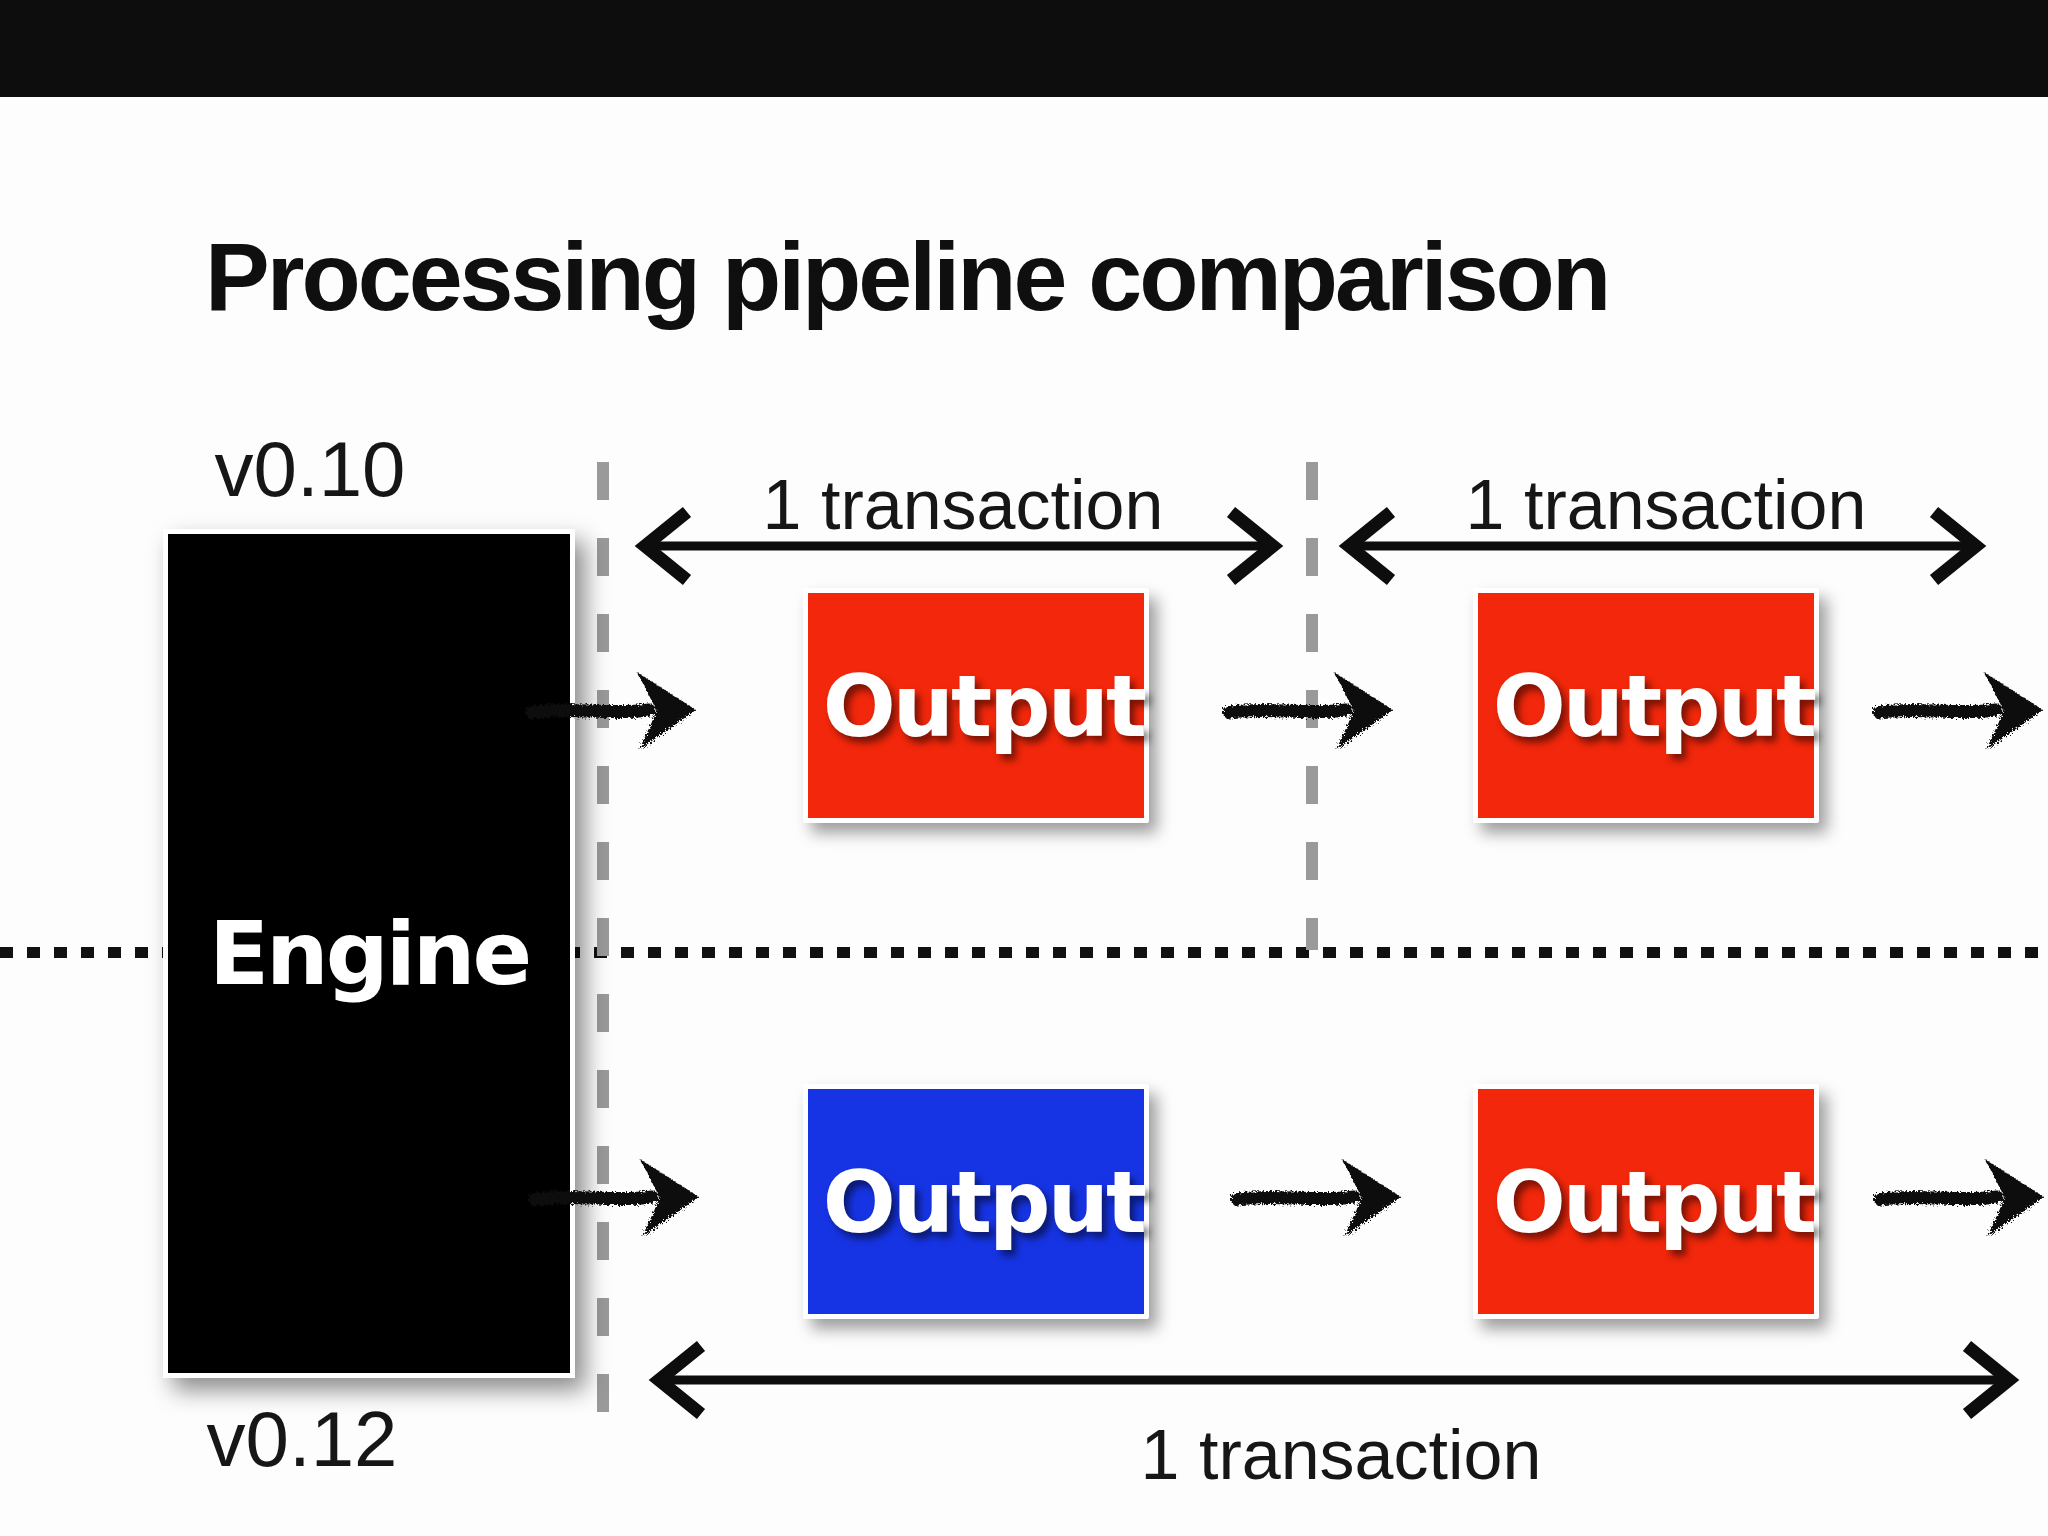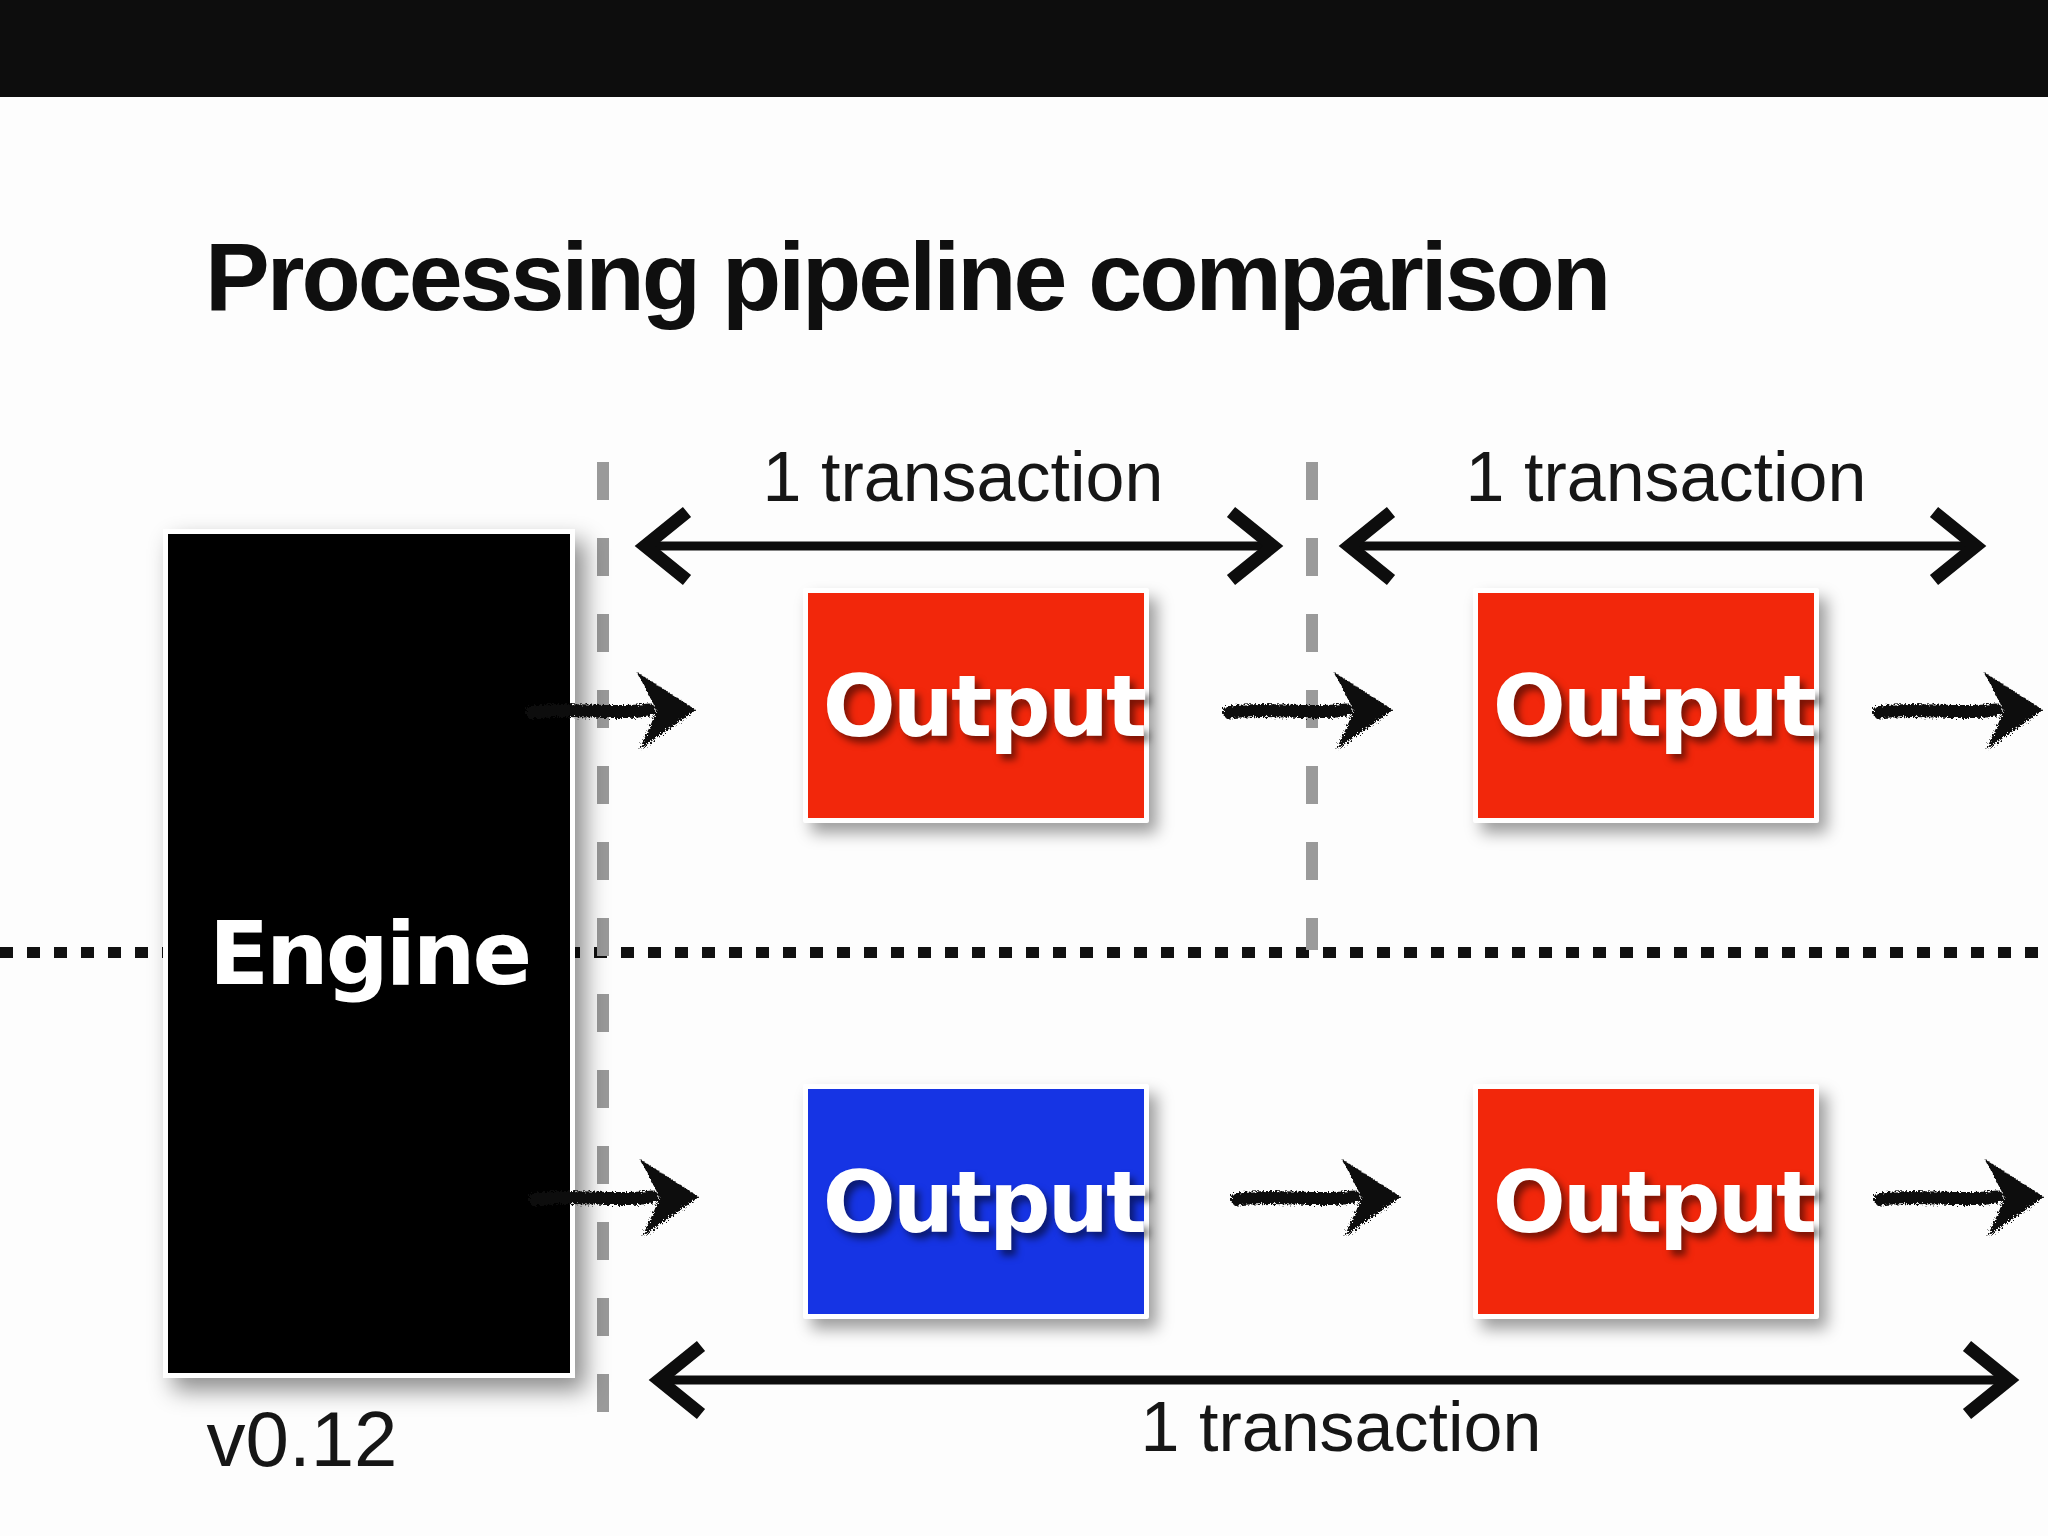--- a/index.html
+++ b/index.html
@@ -15,21 +15,21 @@
     position:absolute;left:205px;top:228px;
     font-size:97px;font-weight:bold;letter-spacing:-3px;color:#0f0f0f;
     white-space:nowrap;line-height:1;
   }
   
   .thin-label{
     position:absolute;font-size:70px;font-weight:400;color:#161616;
     line-height:1;text-align:center;white-space:nowrap;letter-spacing:0px;
   }
   .version-label{font-size:78px;width:300px;}
-  .t-label{width:600px;}
+  .t-label{width:600px;margin-top:28px;}
   
   .engine-box{
     position:absolute;left:163px;top:529px;width:412px;height:849px;
     background:#000;border:5px solid #fff;box-sizing:border-box;
     box-shadow:10px 12px 22px rgba(0,0,0,0.45);
     display:flex;align-items:center;justify-content:center;z-index:3;
   }
   .engine-box .box-label{
     font-family:"DejaVu Sans",sans-serif;font-weight:bold;font-size:88px;
     letter-spacing:-3px;color:#fff;text-shadow:4px 5px 6px rgba(0,0,0,0.6);
@@ -81,20 +81,21 @@
         <feTurbulence type="fractalNoise" baseFrequency="0.55" numOctaves="2" seed="3" result="n"></feTurbulence>
         <feDisplacementMap in="SourceGraphic" in2="n" scale="7"></feDisplacementMap>
       </filter>
     </defs>
   </svg>
 
   <div class="top-bar"></div>
 
   <div class="slide-title">Processing pipeline comparison</div>
 
+  <div class="thin-label version-label" style="left:160px;top:430px;">v0.10</div>
   <div class="thin-label version-label" style="left:152px;top:1400px;">v0.12</div>
 
   <div class="dotted-h"></div>
   <div class="dashed-v dash-1"></div>
   <div class="dashed-v dash-2"></div>
 
   <div class="thin-label t-label" style="left:663px;top:442px;">1 transaction</div>
   <div class="thin-label t-label" style="left:1366px;top:442px;">1 transaction</div>
   <div class="thin-label t-label" style="left:1041px;top:1392px;">1 transaction</div>
 

